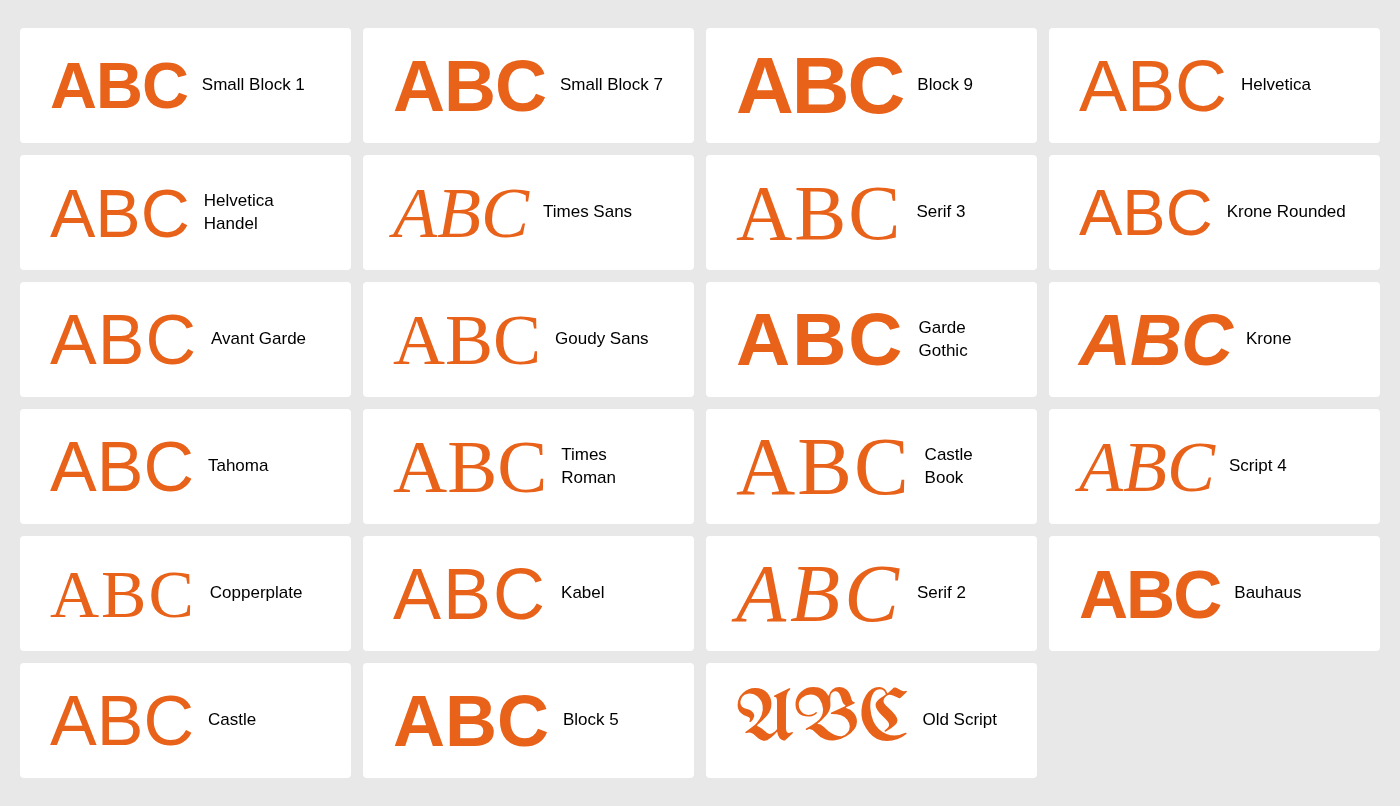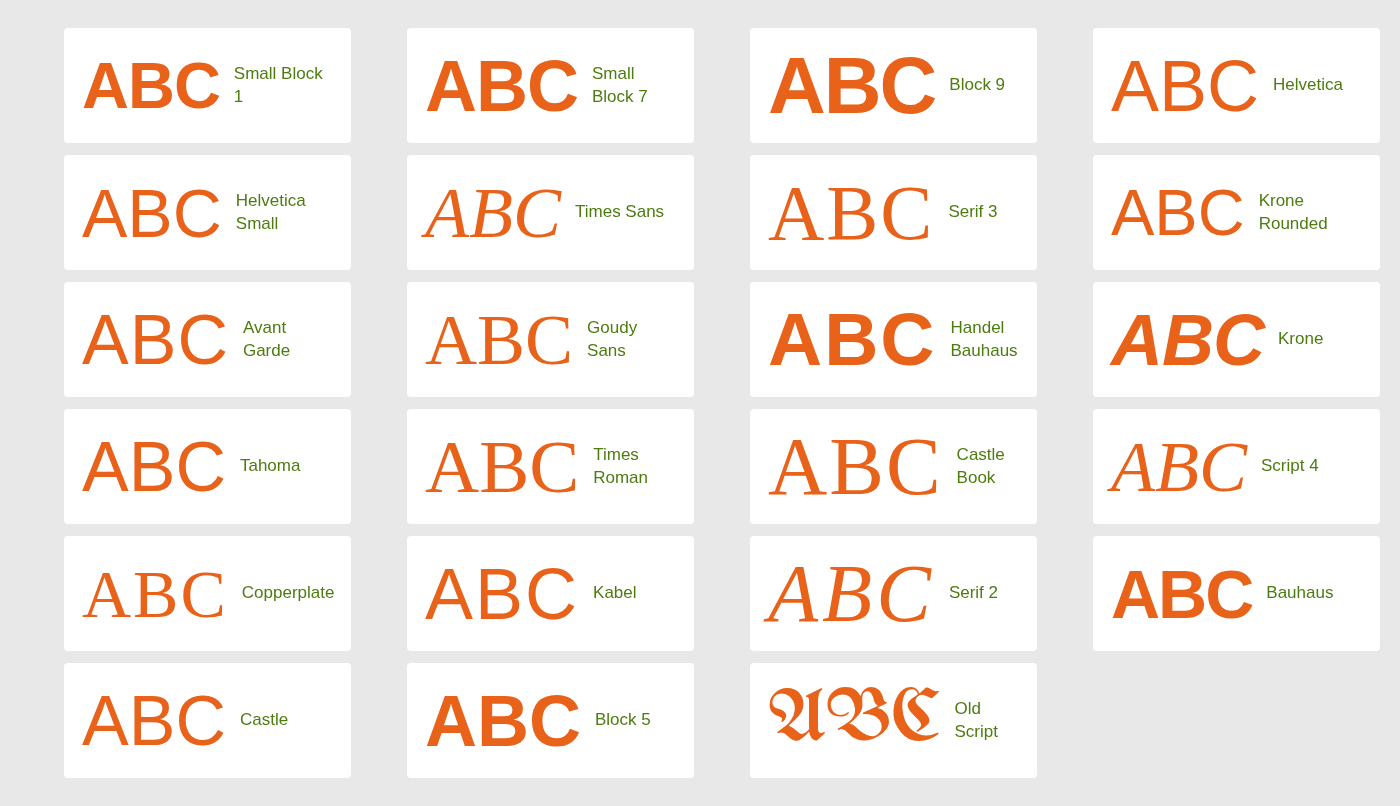--- a/index.html
+++ b/index.html
@@ -20,34 +20,33 @@
     .grid {
       display: grid;
       grid-template-columns: repeat(4, 1fr);
       gap: 12px;
     }
     .font-card {
       background: #ffffff;
       border-radius: 4px;
       display: flex;
       align-items: center;
-      padding: 0 18px;
+      padding: 0 30px;
       height: 115px;
       overflow: hidden;
-      margin-left: 44px;
     }
     .abc-text {
       color: #e8621a;
       font-size: 68px;
       font-weight: bold;
       flex-shrink: 0;
       line-height: 1;
     }
     .font-name {
-      color: #4d7c0f;
+      color: #000000;
       font-size: 17px;
       margin-left: 14px;
       font-family: Arial, sans-serif;
       line-height: 1.3;
     }
 
     
     .style-small-block-1 .abc-text { font-family: Arial, sans-serif; font-size: 65px; font-weight: 900; letter-spacing: -1px; }
     .style-small-block-2 .abc-text { font-family: Arial, sans-serif; font-size: 72px; font-weight: 900; letter-spacing: -1px; }
     .style-block-2 .abc-text { font-family: Arial, sans-serif; font-size: 80px; font-weight: 900; letter-spacing: -2px; }
@@ -88,21 +87,21 @@
       <div class="font-card style-block-2">
         <span class="abc-text">ABC</span>
         <span class="font-name">Block 9</span>
       </div>
       <div class="font-card style-helvetica">
         <span class="abc-text">ABC</span>
         <span class="font-name">Helvetica</span>
       </div>
       <div class="font-card style-helvetica-small">
         <span class="abc-text">ABC</span>
-        <span class="font-name">Helvetica Small</span>
+        <span class="font-name">Helvetica Handel</span>
       </div>
       <div class="font-card style-times-small">
         <span class="abc-text">ABC</span>
         <span class="font-name">Times Sans</span>
       </div>
       <div class="font-card style-serif-3">
         <span class="abc-text">ABC</span>
         <span class="font-name">Serif 3</span>
       </div>
       <div class="font-card style-arial-rounded">
@@ -112,21 +111,21 @@
       <div class="font-card style-avant-garde">
         <span class="abc-text">ABC</span>
         <span class="font-name">Avant Garde</span>
       </div>
       <div class="font-card style-goudy-sans">
         <span class="abc-text">ABC</span>
         <span class="font-name">Goudy Sans</span>
       </div>
       <div class="font-card style-handel-gothic">
         <span class="abc-text">ABC</span>
-        <span class="font-name">Handel Bauhaus</span>
+        <span class="font-name">Garde Gothic</span>
       </div>
       <div class="font-card style-krone">
         <span class="abc-text">ABC</span>
         <span class="font-name">Krone</span>
       </div>
       <div class="font-card style-tahoma">
         <span class="abc-text">ABC</span>
         <span class="font-name">Tahoma</span>
       </div>
       <div class="font-card style-times-roman">

